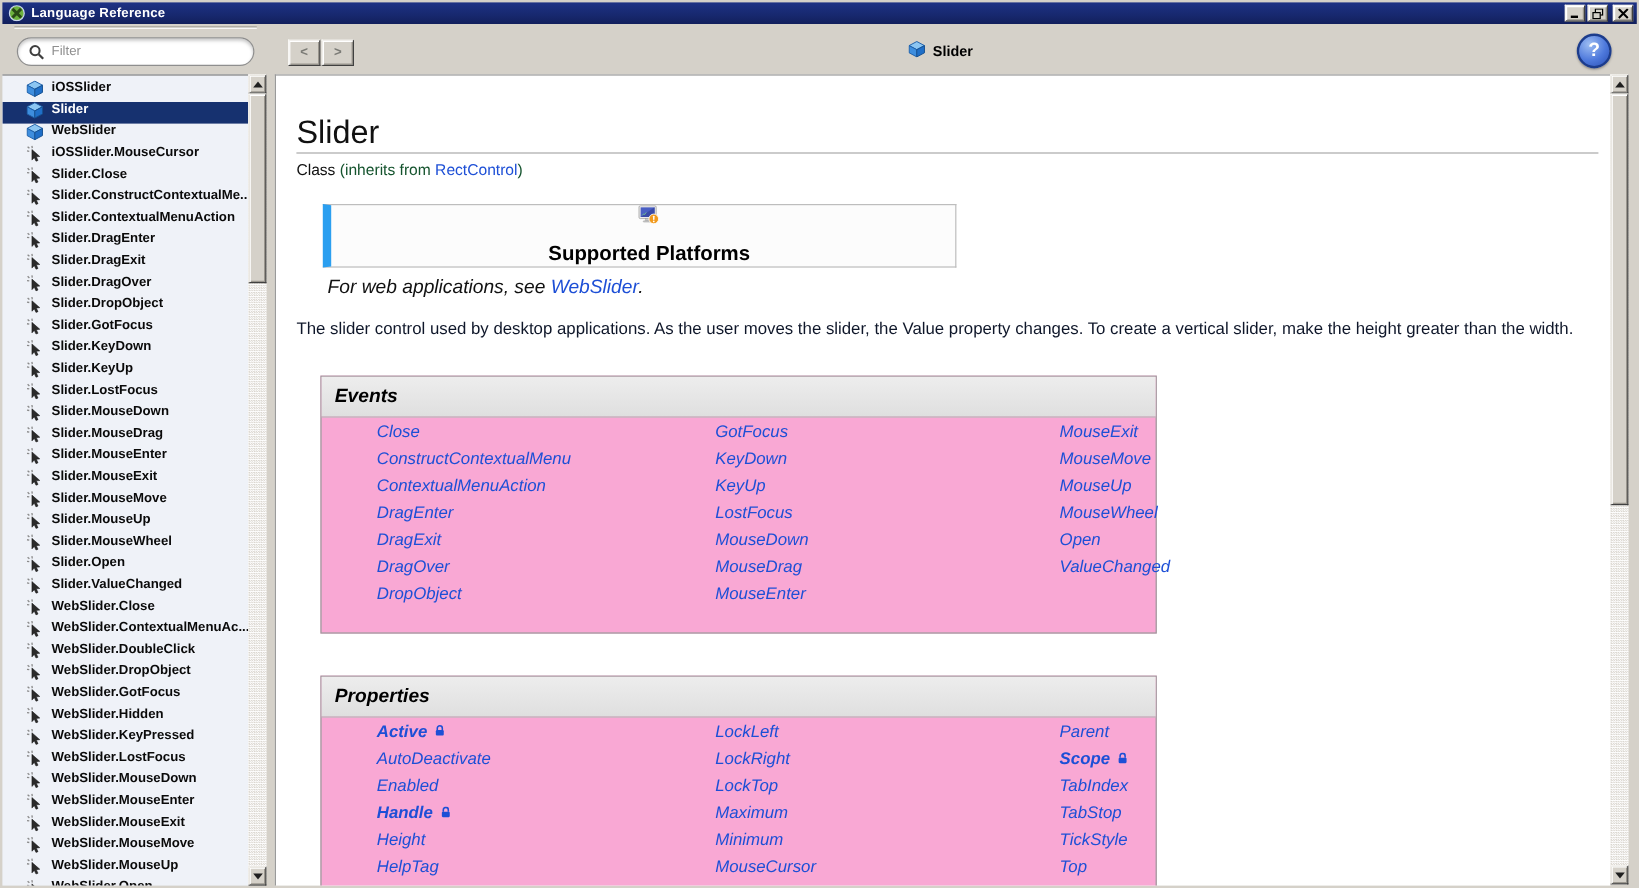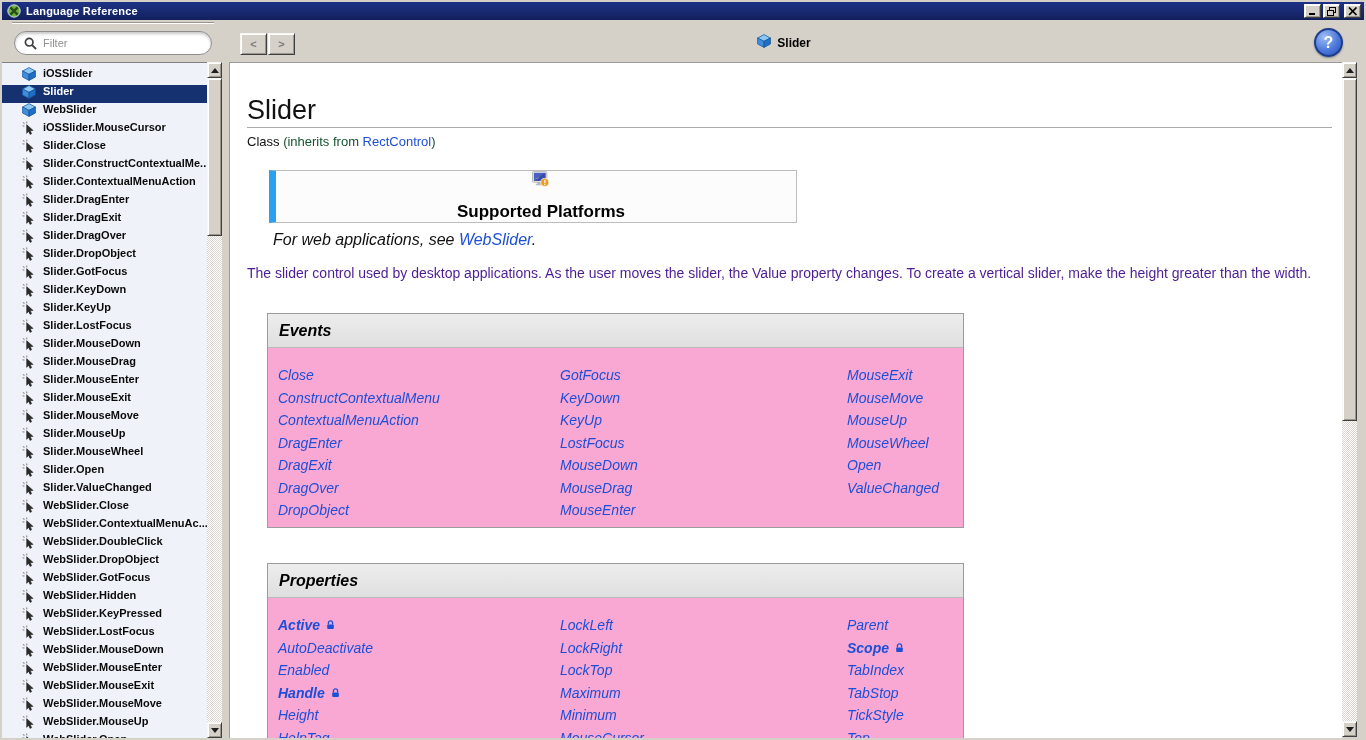--- a/index.html
+++ b/index.html
@@ -76,29 +76,29 @@
   .class-line{position:absolute;left:17px;top:71px;font-size:13px;color:#111;}
   .class-line .muted{color:#14532d;}
   .class-line a, .link-blue{color:var(--link);text-decoration:none;cursor:pointer;}
 
   .plat-box{position:absolute;left:39px;top:107px;width:528px;height:53px;background:#FCFCFC;
     border:1px solid #BDBDBD;border-left:7px solid var(--stripe);display:flex;align-items:center;padding-left:10px;gap:14px;flex-direction:column;}
   .plat-title{font-size:17px;font-weight:bold;color:#000;line-height:20px;}
   .plat-line{font-size:13px;color:#000;line-height:17px;}
 
   .web-note{position:absolute;left:43px;top:168px;font-size:16px;font-style:italic;color:#111;}
-  .desc{position:absolute;left:17px;top:198px;width:1072px;font-size:14px;line-height:24px;color:#4c1d95;}
+  .desc{position:absolute;left:17px;top:198px;width:1072px;font-size:14px;line-height:24px;color:#0f172a;}
 
   .sec-box{position:absolute;left:37px;width:697px;border:1px solid #9C9C9C;background:#f9a8d4;font-style:italic;}
   #eventsBox{top:250px;height:215px;}
   #propsBox{top:500px;height:260px;}
   .sec-head{height:34px;background:linear-gradient(180deg,#EDEDED,#DFDFDF);border-bottom:1px solid #B9B9B9;
     display:flex;align-items:center;padding-left:11px;font-size:16px;font-weight:bold;color:#000;}
   .sec-cols{position:relative;padding:12px 0 0 10px;}
-  .sec-col{position:absolute;top:16px;}
+  .sec-col{position:absolute;top:0;margin-left:36px;}
   .sec-col .cell{height:22.5px;font-size:14px;display:flex;align-items:center;gap:6px;white-space:nowrap;}
   .sec-col .cell a{color:var(--link);text-decoration:none;cursor:pointer;}
   .sec-col .cell.bold a{font-weight:bold;}
   .col-0{left:10px;} .col-1{left:292px;} .col-2{left:579px;}
 </style>
 </head>
 <body>
 
 <div class="window">
 

